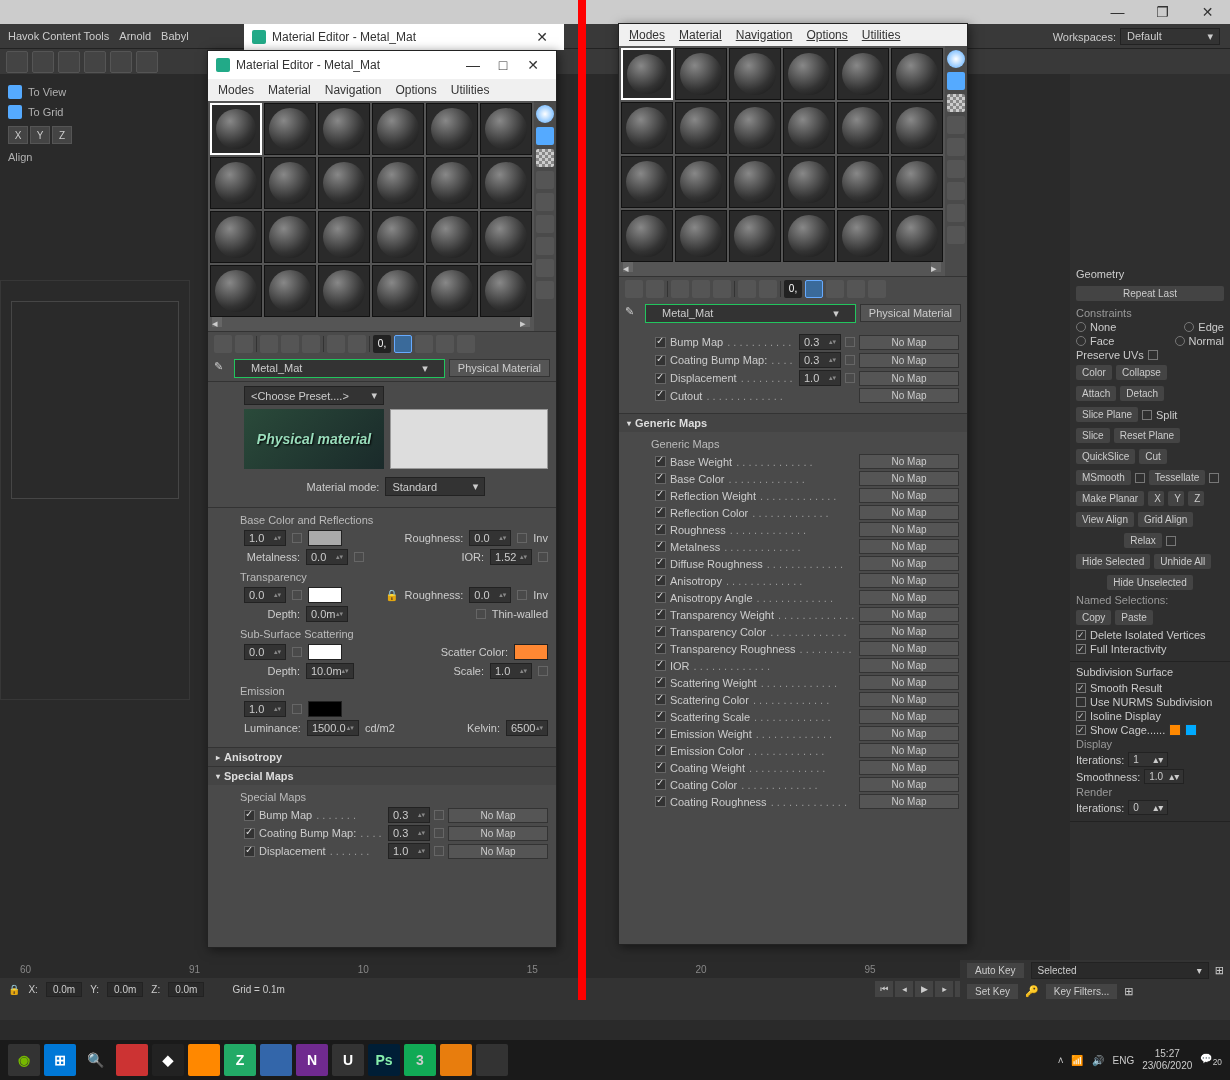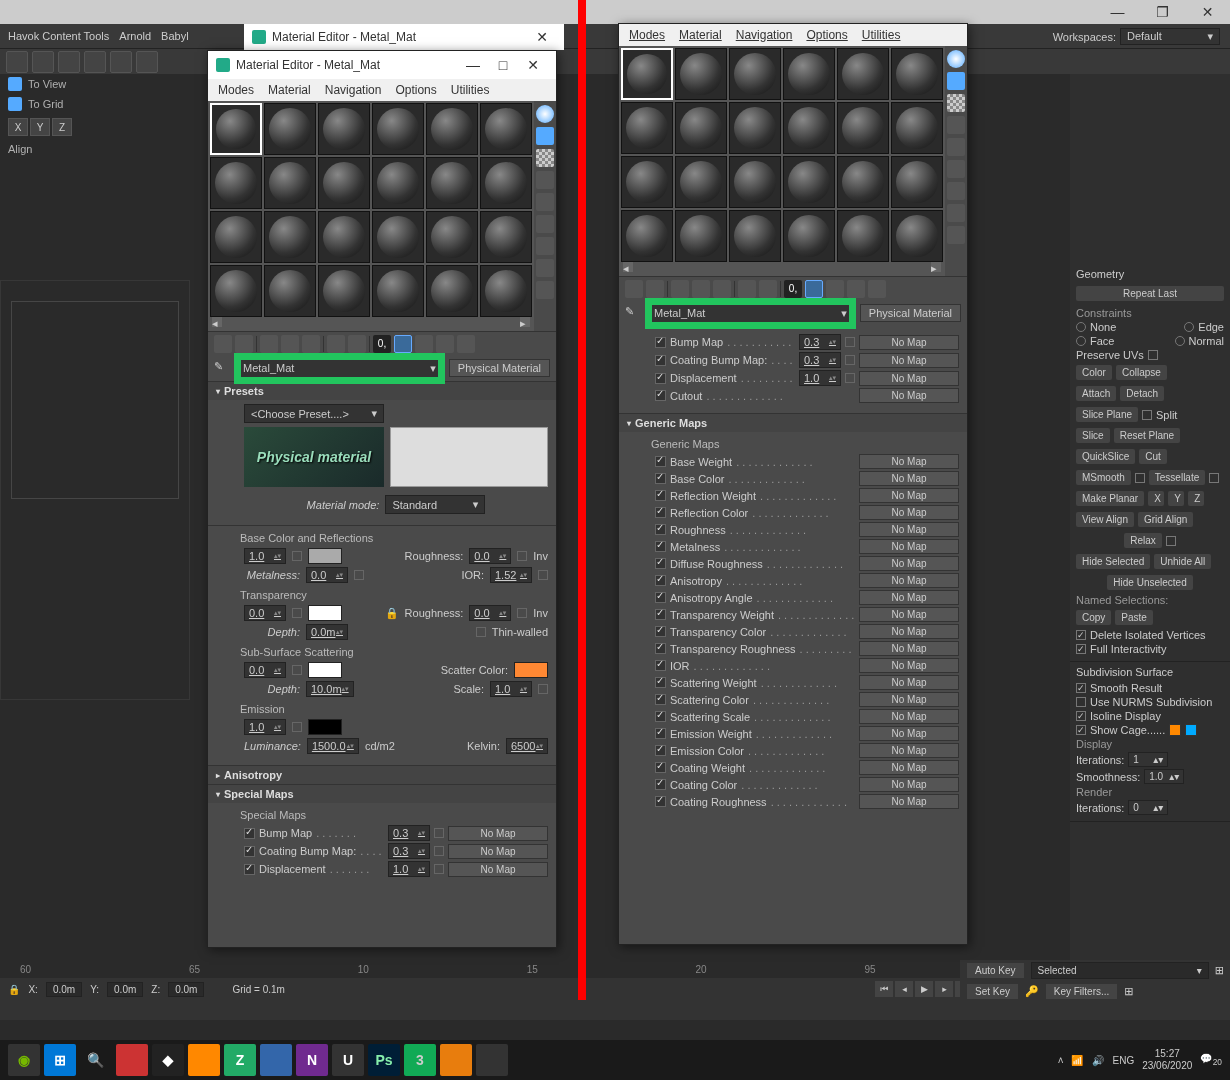--- a/index.html
+++ b/index.html
@@ -9,21 +9,21 @@
 .app-titlebar { height: 24px; background: #ccc; display: flex; justify-content: flex-end; align-items: center; }
 .app-titlebar .winbtn { width: 45px; height: 24px; display: flex; align-items: center; justify-content: center; color: #333; font-size: 14px; }
 
 .app-menubar { height: 24px; background: #393939; display: flex; align-items: center; padding: 0 8px; gap: 10px; }
 .app-menubar span { color: #ccc; }
 
 .toolbar-row { height: 26px; background: #393939; display: flex; align-items: center; gap: 4px; padding: 0 6px; border-top: 1px solid #222; }
 .toolbar-ico { width: 22px; height: 22px; background: #444; border: 1px solid #555; border-radius: 2px; }
 
 
-.left-bg { position: absolute; left: 0; top: 74px; width: 200px; }
+.left-bg { position: absolute; left: 0; top: 82px; width: 200px; }
 .left-bg .btn { display: flex; align-items: center; gap: 6px; padding: 3px 8px; color: #b0b0b0; }
 .left-bg .ico { width: 14px; height: 14px; background: #5a8; border-radius: 2px; }
 .left-bg .ico.blue { background: #5af; }
 .axis-row { display: flex; gap: 2px; padding: 4px 8px; }
 .axis-btn { width: 20px; height: 18px; background: #444; border: 1px solid #555; display: flex; align-items: center; justify-content: center; font-size: 10px; }
 
 
 .right-panel { position: absolute; right: 0; top: 74px; width: 160px; bottom: 100px; background: #2f2f2f; overflow: hidden; z-index: 0; }
 .right-section { padding: 4px 6px; border-bottom: 1px solid #222; }
 .right-section .title { color: #ccc; font-size: 11px; margin-bottom: 4px; }
@@ -69,33 +69,33 @@
 .side-ico.c2 { background: radial-gradient(#fff,#5af); border-radius: 50%;}
 .side-ico.chk { background: repeating-conic-gradient(#888 0 90deg, #ccc 90deg 180deg); background-size: 6px 6px; }
 
 .mat-toolbar { height: 24px; display: flex; align-items: center; gap: 3px; padding: 0 6px; background: #4a4a4a; border-top: 1px solid #333; }
 .tb-ico { width: 18px; height: 18px; background: #555; border-radius: 2px; }
 .tb-ico.active { background: #3a6a9a; border: 1px solid #6af; }
 .tb-sep { width: 1px; height: 16px; background: #333; }
 
 .mat-name-row { height: 26px; display: flex; align-items: center; gap: 4px; padding: 0 6px; }
 .eyedrop { width: 16px; height: 16px; }
-.name-input { flex: 1; background: #333; border: 7px solid #22c55e; padding: 2px 2px; color: #ccc; display: flex; justify-content: space-between; align-items: center; }
+.name-input { flex: 1; background: #333; border: 1px solid #22c55e; padding: 2px 16px; color: #ccc; display: flex; justify-content: space-between; align-items: center; }
 .type-btn { background: #555; border: 1px solid #333; padding: 2px 8px; font-size: 11px; }
 
 .rollout { border-top: 1px solid #333; }
 .rollout-head { display: flex; align-items: center; padding: 3px 8px; background: #444; font-size: 11px; font-weight: bold; color: #ddd; }
 .rollout-head::before { content: "▾"; margin-right: 4px; font-size: 8px; }
 .rollout-head.closed::before { content: "▸"; }
 .rollout-body { padding: 4px 8px 8px 16px; font-size: 11px; color: #ccc; margin-left: 20px; }
 .sub-title { color: #bbb; margin: 2px 0 4px -4px; }
 
 .param-row { display: flex; align-items: center; gap: 6px; margin: 3px 0; }
-.param-row .lbl { min-width: 56px; text-align: right; font-style: italic; }
-.spin { background: #333; border: 1px solid #222; padding: 1px 4px; min-width: 42px; display: flex; justify-content: space-between; align-items: center; text-decoration: underline; }
+.param-row .lbl { min-width: 56px; text-align: right; }
+.spin { background: #333; border: 1px solid #222; padding: 1px 4px; min-width: 42px; display: flex; justify-content: space-between; align-items: center; }
 .spin .arr { font-size: 7px; line-height: 6px; color: #888; }
 .swatch { width: 34px; height: 16px; border: 1px solid #222; }
 .swatch.white { background: #fff; }
 .swatch.black { background: #000; }
 .swatch.orange { background: #ff8833; }
 .swatch.grey { background: #aaa; }
 .small-chk { width: 10px; height: 10px; border: 1px solid #666; display: inline-block; }
 
 .map-row { display: flex; align-items: center; gap: 4px; margin: 2px 0; font-size: 11px; }
 .map-row .chk { width: 11px; height: 11px; border: 1px solid #666; background: #333; position: relative; flex-shrink: 0; }
@@ -291,21 +291,20 @@
   <div class="mat-name-row">
     <div class="eyedrop">✎</div>
     <div class="name-input">
         <span>Metal_Mat</span>
         <span>▾</span>
       </div>
     <div class="type-btn">Physical Material</div>
   </div>
 
   <div class="rollout">
-    <div class="rollout-head">Presets</div>
     <div class="rollout-body">
       <div class="dropdown" style="width:140px;margin-bottom:4px">
           <span>&lt;Choose Preset....&gt;</span>
           <span>▾</span>
         </div>
       <div class="preset-box">
         <div class="preset-img">Physical material</div>
         <div class="preset-empty"></div>
       </div>
       <div class="param-row" style="justify-content:center;margin-top:8px">
@@ -871,21 +870,21 @@
           <span>0</span>
           <span>▴▾</span>
         </div>
       </div>
   </div>
 </div>
 
 <div class="timeline">
   <div class="ruler">
     <span>60</span>
-      <span>65</span>
+      <span>91</span>
     <span>10</span>
       <span>15</span>
     <span>20</span>
       <span>95</span>
     <span>100</span>
   </div>
   <div class="status-row">
     <span>🔒</span>
     <span>X:</span>
       <span class="field">0.0m</span>

